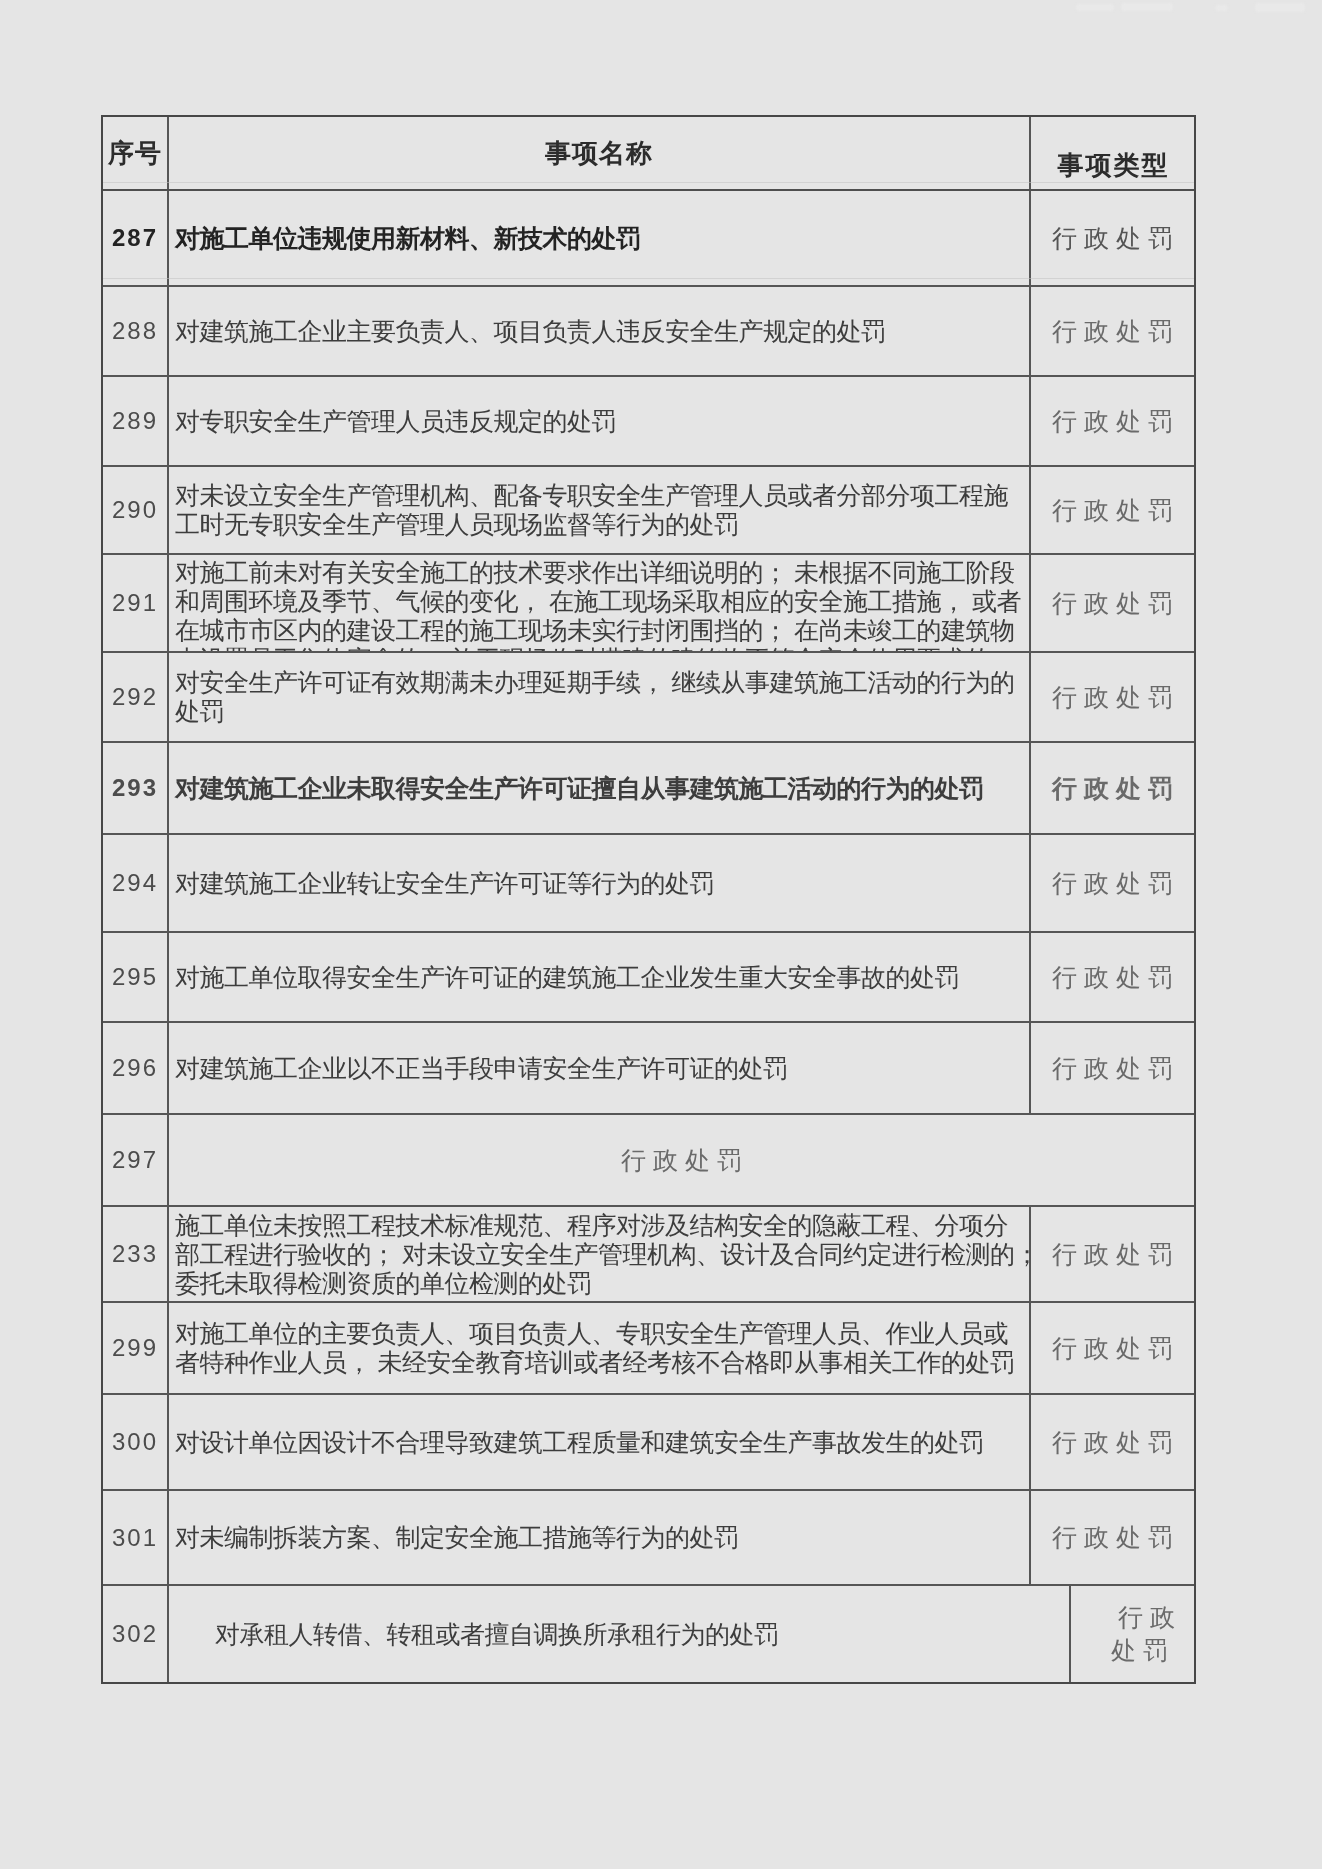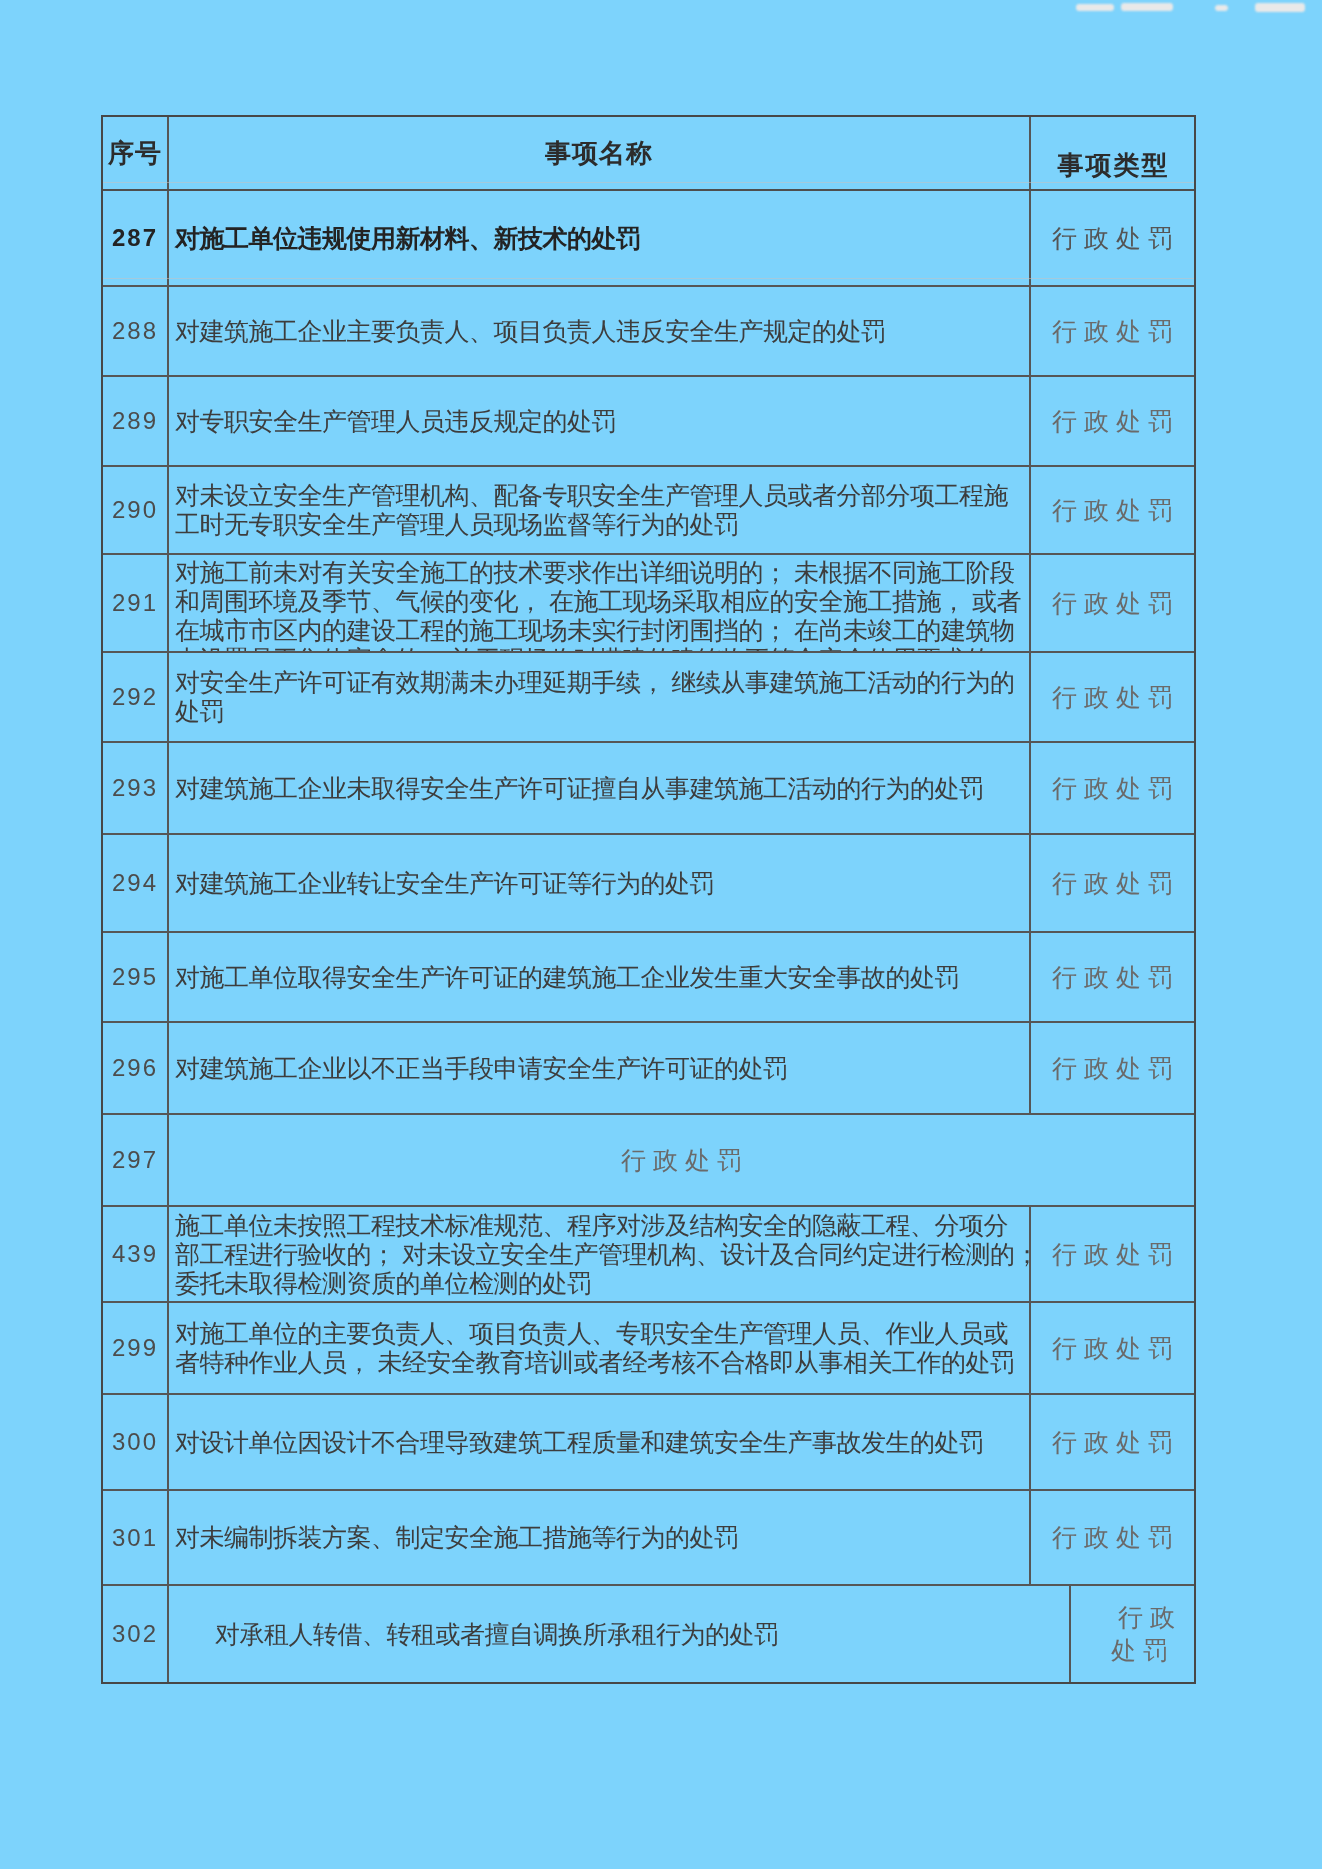--- a/index.html
+++ b/index.html
@@ -12,21 +12,21 @@
     height: 1869px;
     position: relative;
     font-family: "Liberation Sans", sans-serif;
     overflow: hidden;
   }
   .page {
     position: absolute;
     left: 0; top: 0;
     width: 1322px;
     height: 1869px;
-    background: #7dd3fc;
+    background: #e5e5e5;
   }
   
   .smudge {
     position: absolute;
     background: #e9e9e9;
     border-radius: 3px;
     filter: blur(1.2px);
   }
   .smudge.s1 { left: 1076px; top: 4px;  width: 38px; height: 7px; }
   .smudge.s2 { left: 1121px; top: 3px;  width: 52px; height: 8px; }
@@ -168,21 +168,21 @@
 在城市市区内的建设工程的施工现场未实行封闭围挡的； 在尚未竣工的建筑物
 内设置员工集体宿舍的； 施工现场临时搭建的建筑物不符合安全使用要求的；</div>
     <div class="cell c-type">行政处罚</div>
   </div>
       <div class="row" style="height: 90px;">
     <div class="cell c-seq">292</div>
     <div class="cell c-name">对安全生产许可证有效期满未办理延期手续， 继续从事建筑施工活动的行为的
 处罚</div>
     <div class="cell c-type">行政处罚</div>
   </div>
-      <div class="row" style="height: 92px;">
+      <div class="row" style="height: 92px; font-weight: bold;">
     <div class="cell c-seq">293</div>
     <div class="cell c-name">对建筑施工企业未取得安全生产许可证擅自从事建筑施工活动的行为的处罚</div>
     <div class="cell c-type">行政处罚</div>
   </div>
       <div class="row" style="height: 98px;">
     <div class="cell c-seq">294</div>
     <div class="cell c-name">对建筑施工企业转让安全生产许可证等行为的处罚</div>
     <div class="cell c-type">行政处罚</div>
   </div>
       <div class="row" style="height: 90px; text-align: center;">
@@ -193,21 +193,21 @@
       <div class="row" style="height: 92px;">
     <div class="cell c-seq">296</div>
     <div class="cell c-name">对建筑施工企业以不正当手段申请安全生产许可证的处罚</div>
     <div class="cell c-type">行政处罚</div>
   </div>
       <div class="row" style="height: 92px;">
     <div class="cell c-seq">297</div>
     <div class="cell c-type">行政处罚</div>
   </div>
       <div class="row" style="height: 96px;">
-    <div class="cell c-seq">439</div>
+    <div class="cell c-seq">233</div>
     <div class="cell c-name">施工单位未按照工程技术标准规范、程序对涉及结构安全的隐蔽工程、分项分
 部工程进行验收的； 对未设立安全生产管理机构、设计及合同约定进行检测的；
 委托未取得检测资质的单位检测的处罚</div>
     <div class="cell c-type">行政处罚</div>
   </div>
       <div class="row" style="height: 92px;">
     <div class="cell c-seq">299</div>
     <div class="cell c-name">对施工单位的主要负责人、项目负责人、专职安全生产管理人员、作业人员或
 者特种作业人员， 未经安全教育培训或者经考核不合格即从事相关工作的处罚</div>
     <div class="cell c-type">行政处罚</div>

